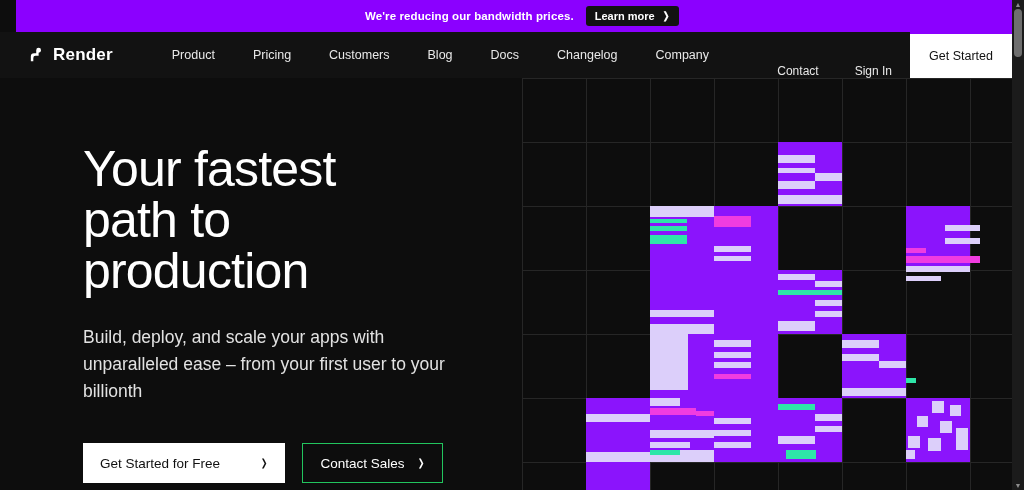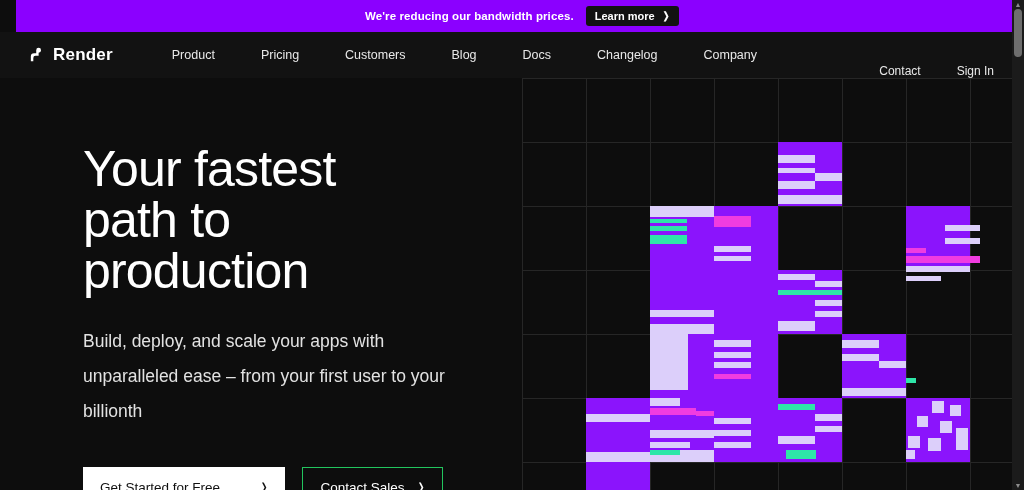--- a/index.html
+++ b/index.html
@@ -42,21 +42,21 @@
     width: 1012px; height: 46px;
     background: #121212;
     display: flex; align-items: stretch;
     z-index: 5;
   }
   .nav-left { display: flex; align-items: center; padding-left: 28px; }
   .logo-wrap { display: flex; align-items: center; gap: 8px; cursor: pointer; }
   .logo-mark { width: 17px; height: 17px; display: block; }
   .logo-text { color: #fff; font-size: 17px; font-weight: 600; letter-spacing: .2px; }
 
-  .nav-links { display: flex; align-items: flex-start; gap: 16px; margin-left: 44px; }
+  .nav-links { display: flex; align-items: flex-start; gap: 8px; margin-left: 44px; }
   .nav-links a {
     color: #e9e9e9; font-size: 12.5px; text-decoration: none;
     padding: 0 15px; line-height: 46px; white-space: nowrap; cursor: pointer;
   }
   .nav-right { margin-left: auto; display: flex; align-items: stretch; }
   .nav-right a.nav-plain {
     color: #e9e9e9; font-size: 12px; text-decoration: none;
     padding: 16px 18px; line-height: 46px; display: inline-block;
     white-space: nowrap; cursor: pointer;
   }
@@ -74,21 +74,21 @@
   .hero-copy { position: absolute; left: 67px; top: 66px; width: 430px; }
   .hero-title {
     color: #ffffff;
     font-size: 50px; line-height: 51px;
     font-weight: 300; letter-spacing: -.8px;
     white-space: pre-line;
   }
   .hero-sub {
     margin-top: 27px;
     color: #e2e2e2;
-    font-size: 17.5px; line-height: 35px; font-weight: 400;
+    font-size: 17.5px; line-height: 27px; font-weight: 400;
     max-width: 370px;
   }
   .hero-ctas { display: flex; gap: 17px; margin-top: 38px; }
   .btn {
     height: 40px; display: inline-flex; align-items: center; gap: 12px;
     padding: 0 17px; font-size: 13.5px; font-weight: 500;
     font-family: "Liberation Sans", sans-serif;
     cursor: pointer; white-space: nowrap;
   }
   .btn-primary { background: #ffffff; color: #101010; border: none; gap: 40px; }
@@ -140,20 +140,21 @@
         <a href="#">Customers</a>
         <a href="#">Blog</a>
         <a href="#">Docs</a>
         <a href="#">Changelog</a>
         <a href="#">Company</a>
       </div>
     </div>
     <div class="nav-right">
       <a href="#" class="nav-plain">Contact</a>
       <a href="#" class="nav-plain">Sign In</a>
+      <a href="#" class="get-started">Get Started</a>
     </div>
   </nav>
 
   <section class="hero">
 
     <div class="art">
       <svg width="1012" height="412" viewBox="0 0 1012 412">
         <rect x="0" y="0" width="1012" height="412" fill="#0d0d0d"></rect>
 
         <g stroke="#262626" stroke-width="1" shape-rendering="crispEdges">

